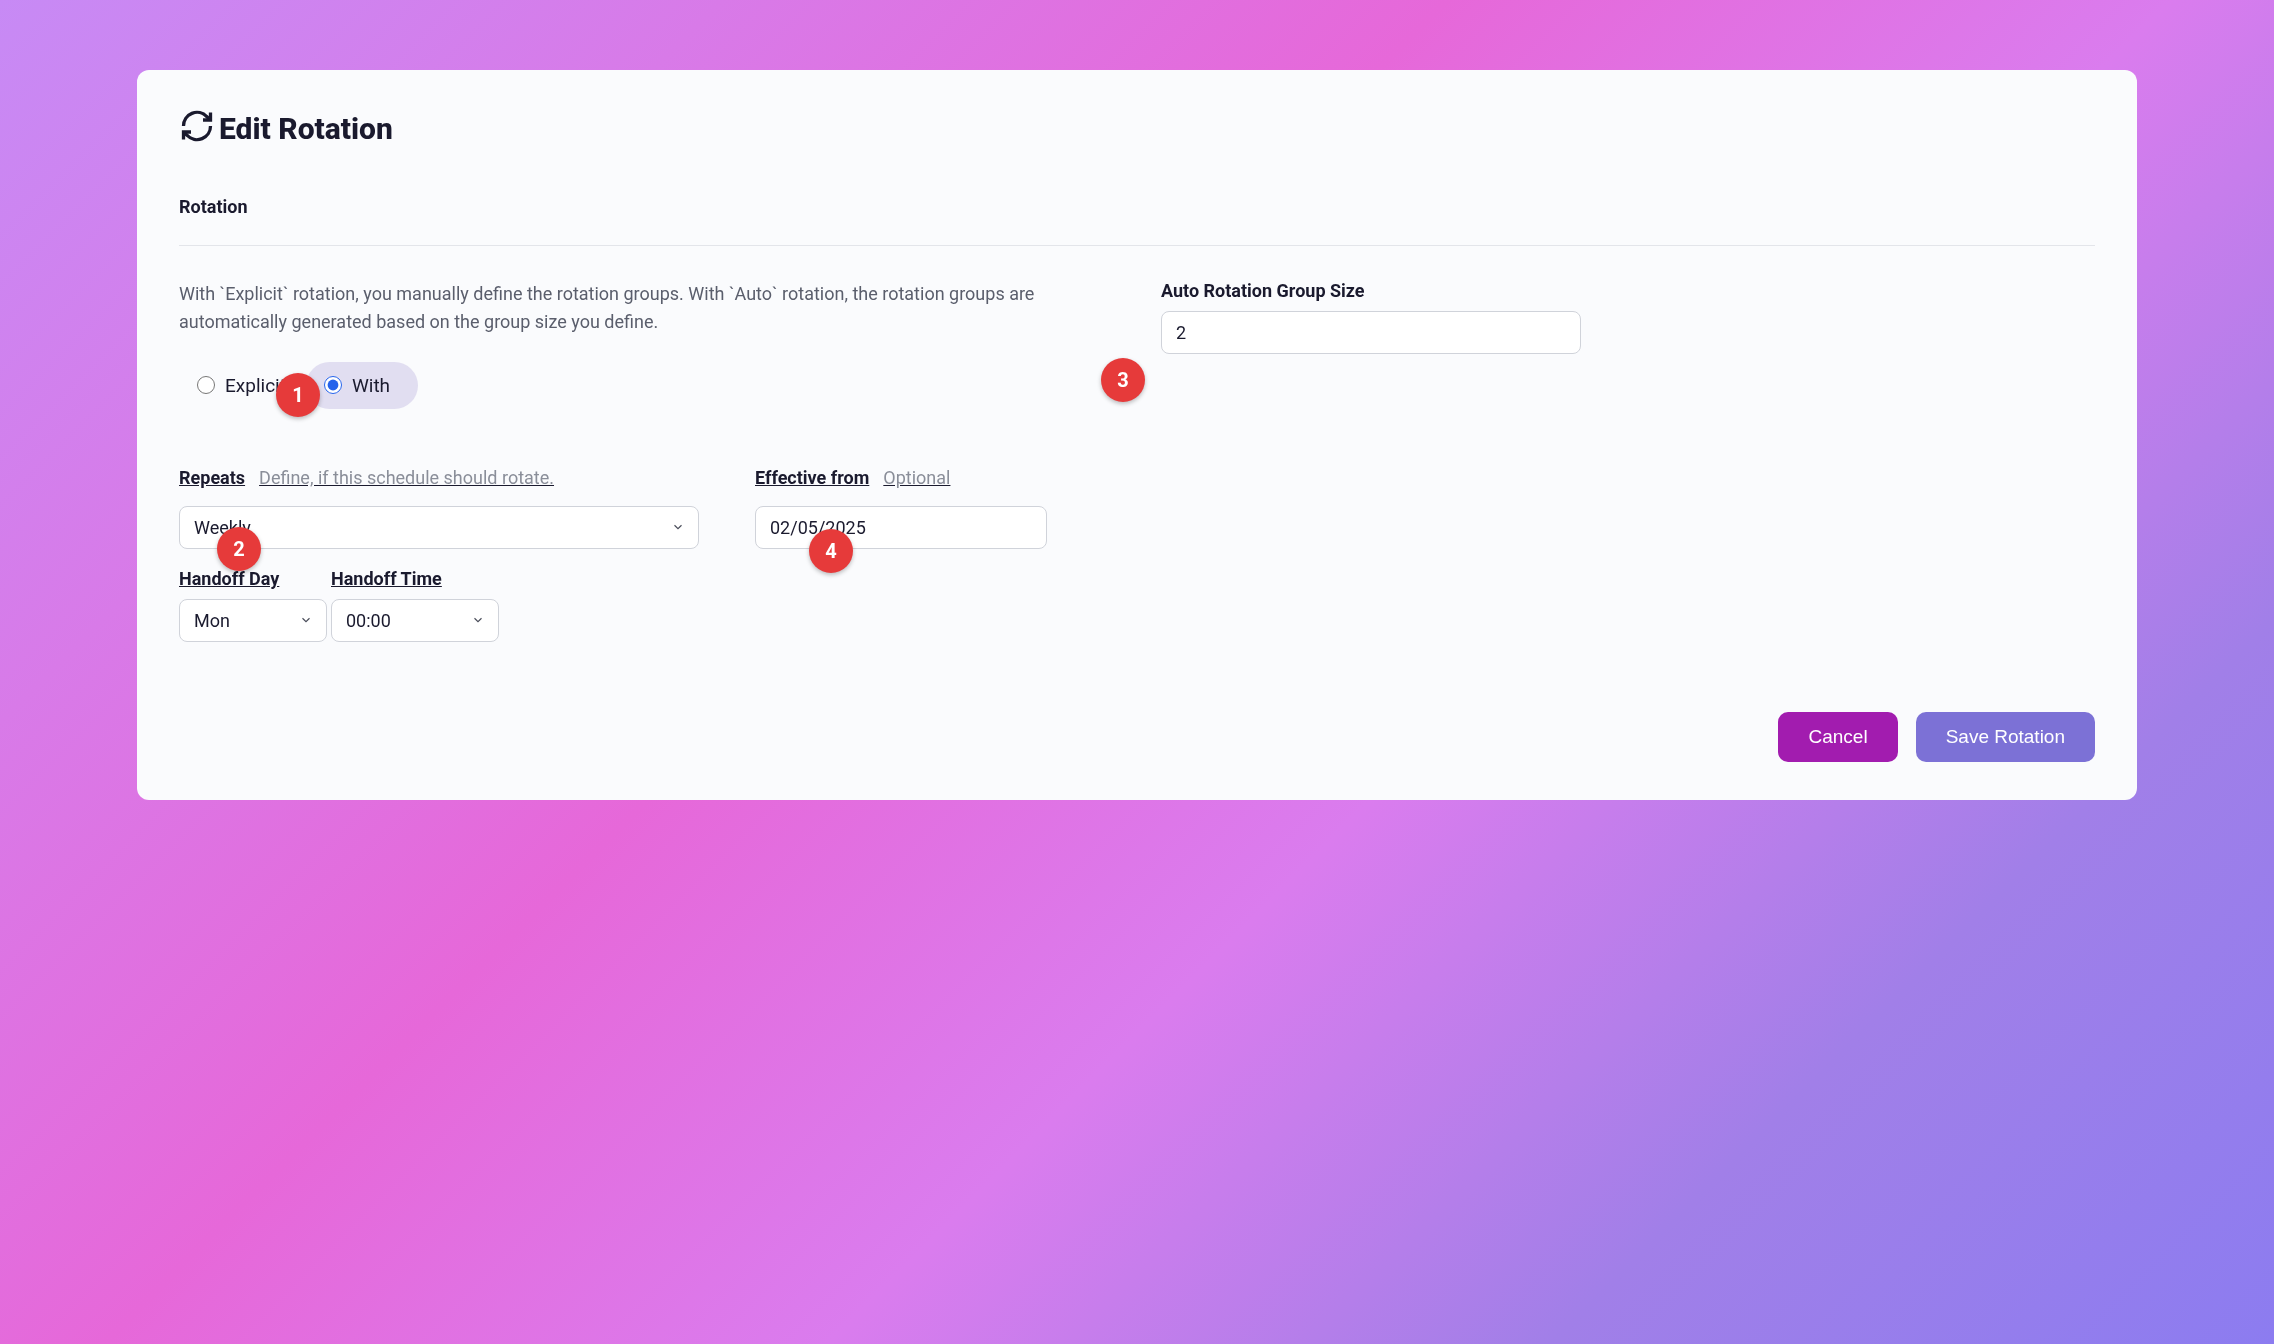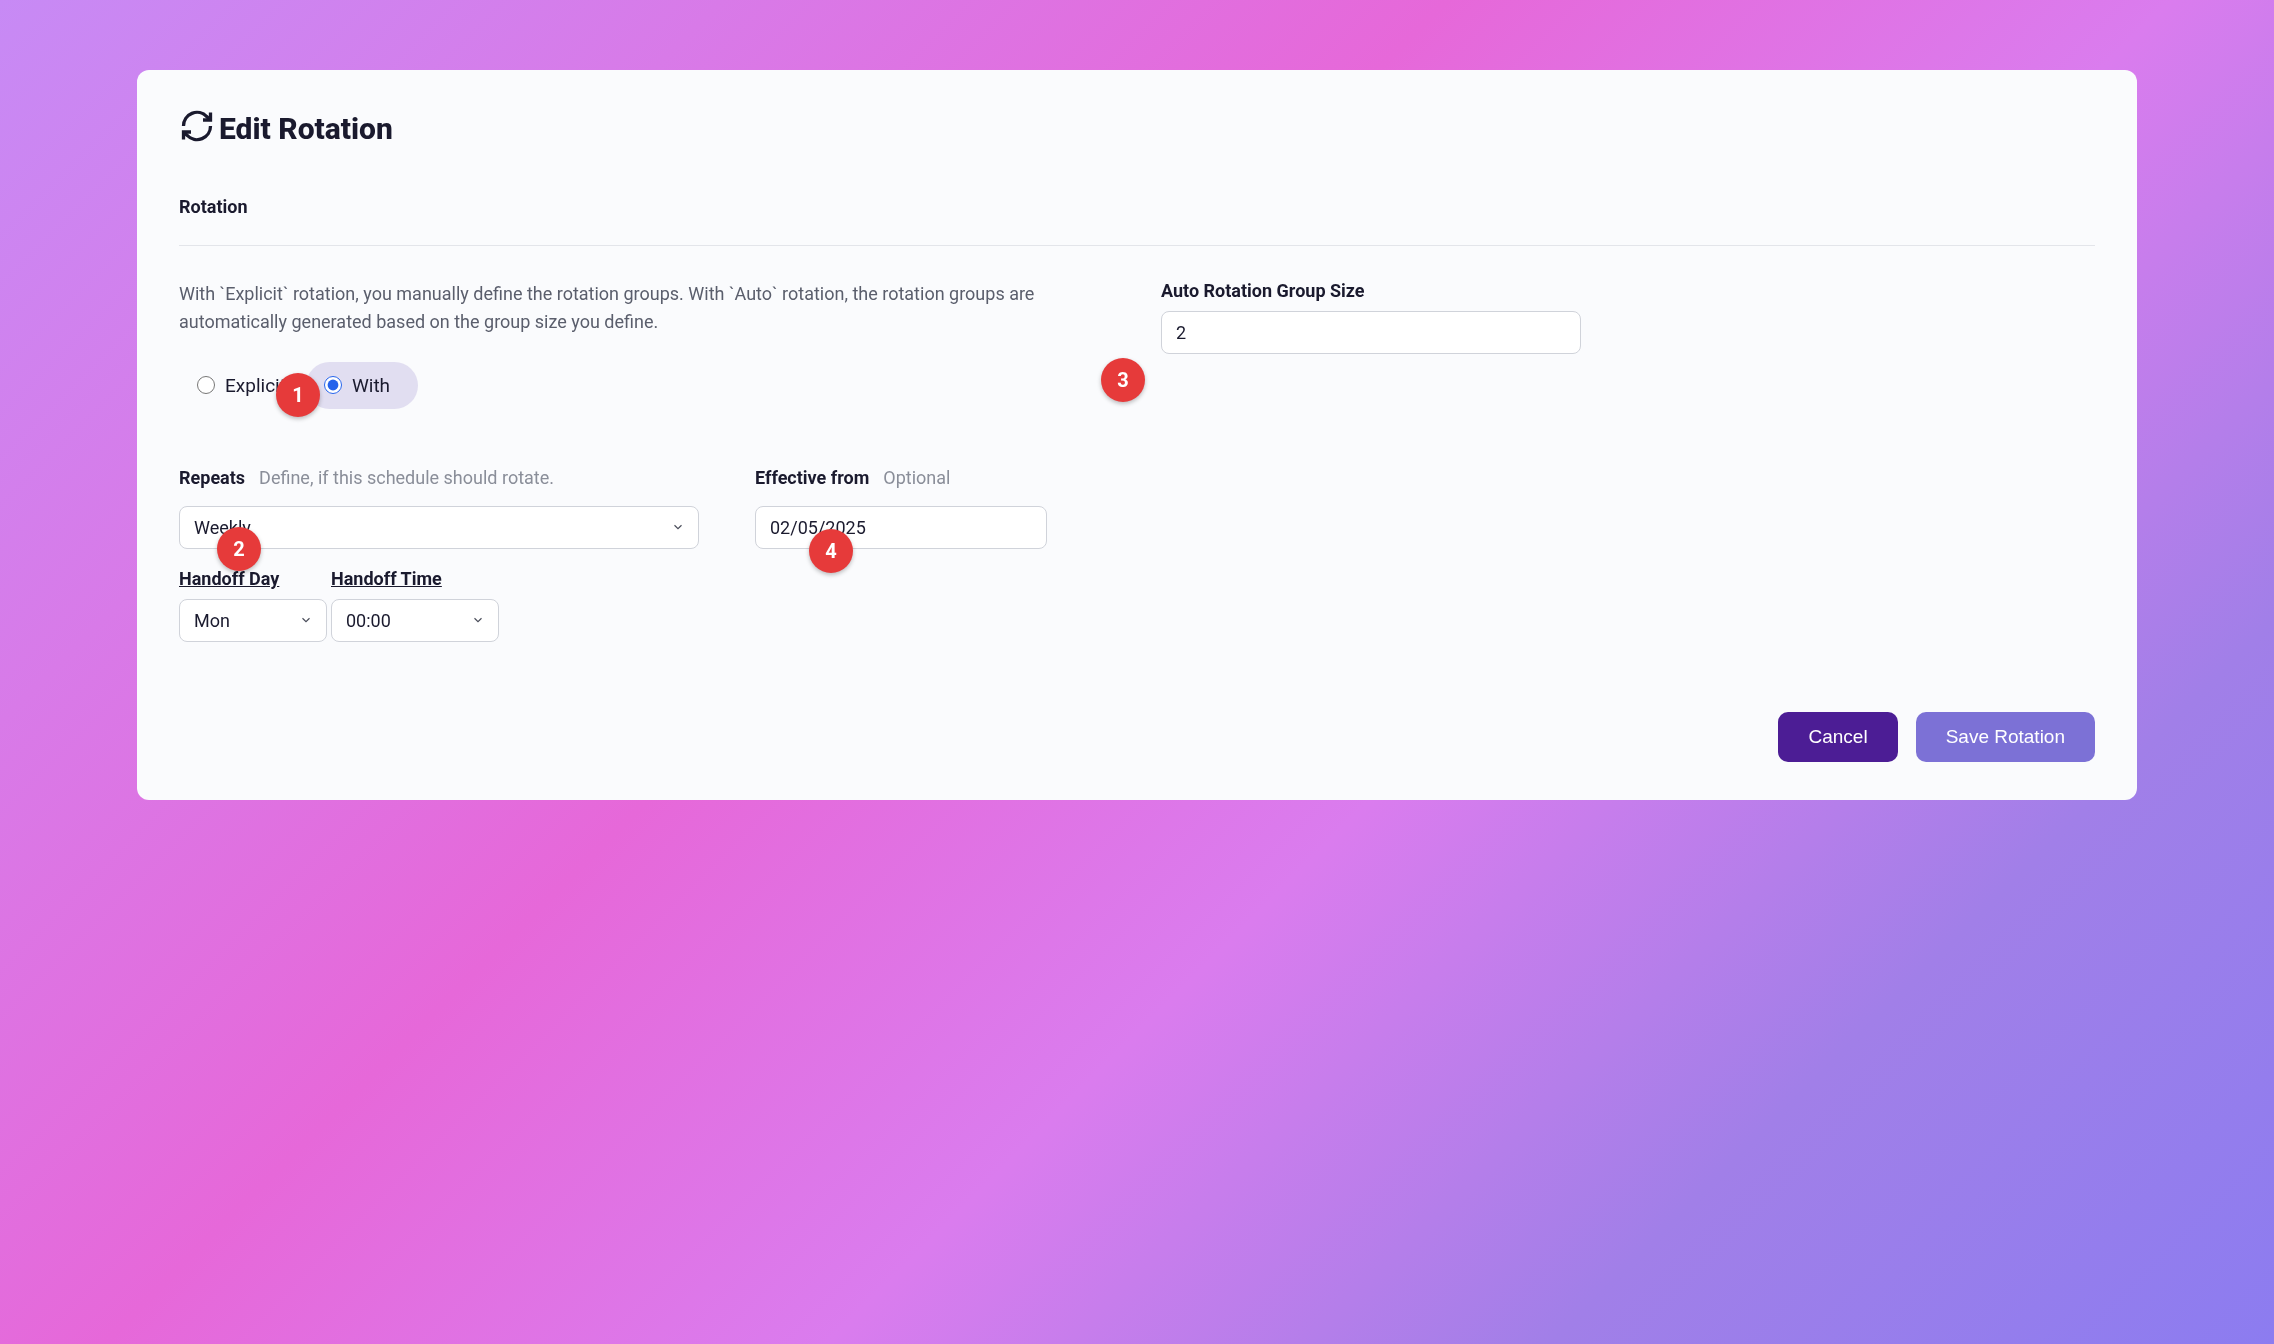--- a/index.html
+++ b/index.html
@@ -121,20 +121,21 @@
     }
     .inline-label .label { margin-bottom: 0; }
     .hint {
       color: #8a8e99;
       font-size: 18px;
     }
     .row-inline {
       display: flex;
       gap: 56px;
       flex-wrap: wrap;
+      text-decoration: underline;
     }
     .select-wrap {
       position: relative;
       display: inline-block;
     }
     .select {
       appearance: none;
       -webkit-appearance: none;
       background: #fff;
       border: 1px solid #d0d3da;
@@ -180,21 +181,21 @@
     }
     .btn {
       padding: 14px 30px;
       border-radius: 10px;
       font-size: 19px;
       font-weight: 500;
       border: none;
       cursor: pointer;
     }
     .btn-cancel {
-      background: #4c1d95;
+      background: #a21caf;
       color: #ffffff;
     }
     .btn-save {
       background: #7c71d6;
       color: #ffffff;
     }
     .marker {
       position: absolute;
       width: 44px;
       height: 44px;

